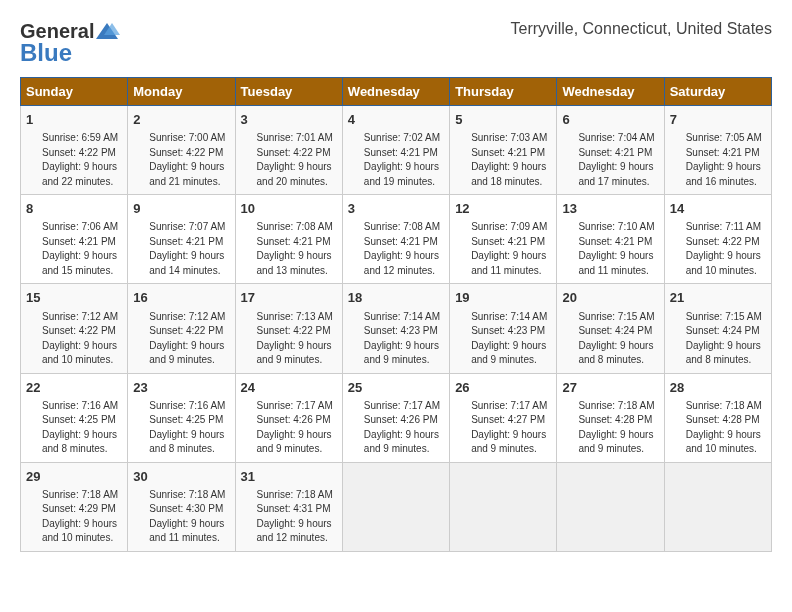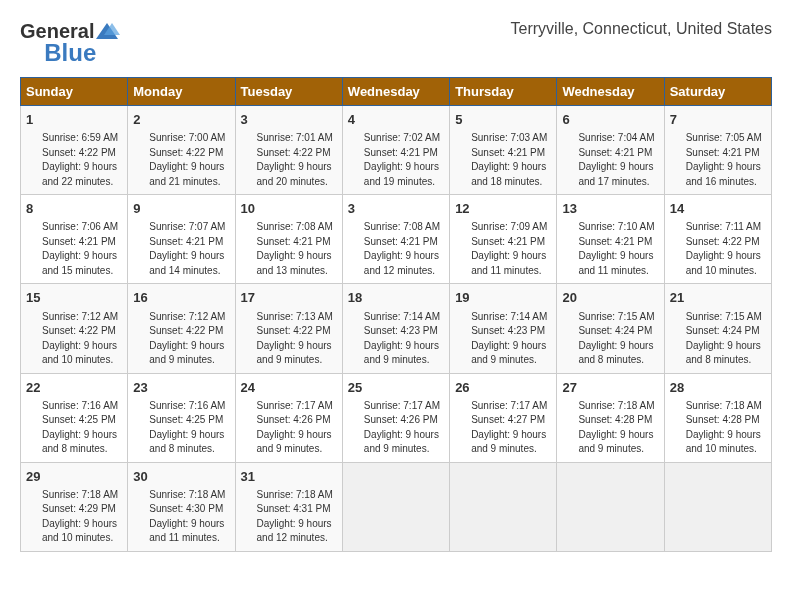--- a/index.html
+++ b/index.html
@@ -12,21 +12,21 @@
     }
     .header-section {
       display: flex;
       justify-content: space-between;
       align-items: flex-start;
       margin-bottom: 10px;
     }
     .logo {
       display: flex;
       flex-direction: column;
-      align-items: center;
+      align-items: flex-start;
     }
     .logo-row {
       display: flex;
       align-items: center;
     }
     .title-section {
       text-align: right;
     }
     .month-title {
       font-size: 36px;

